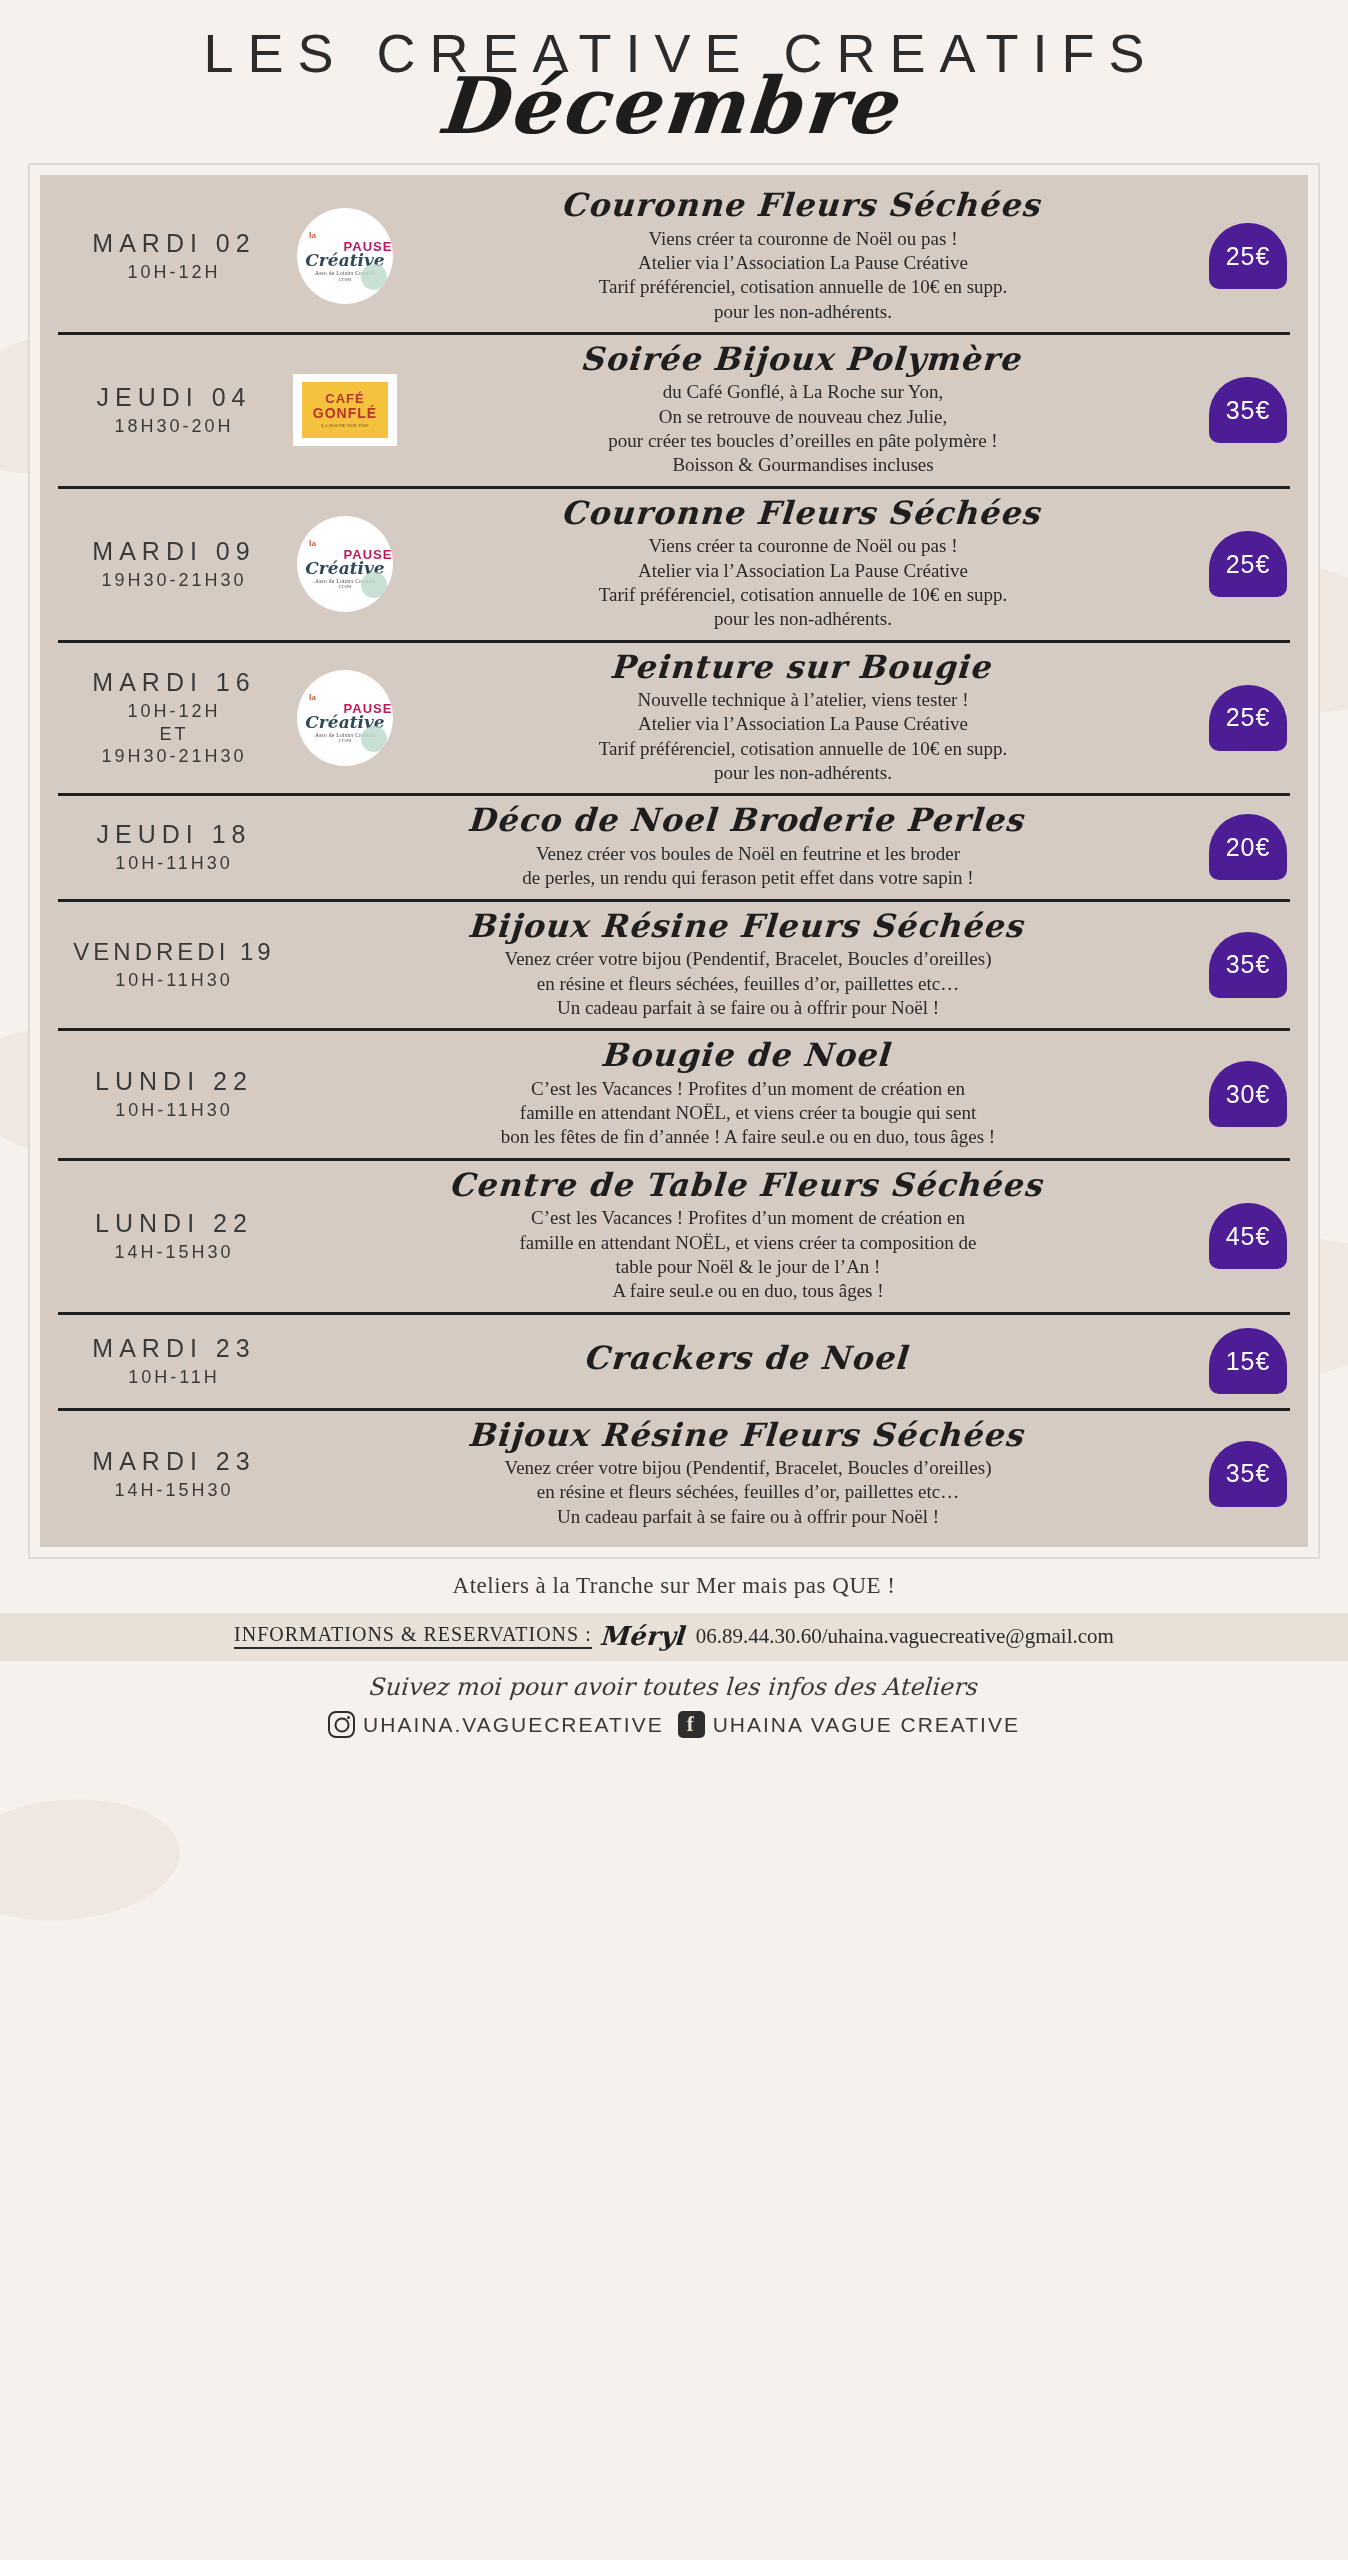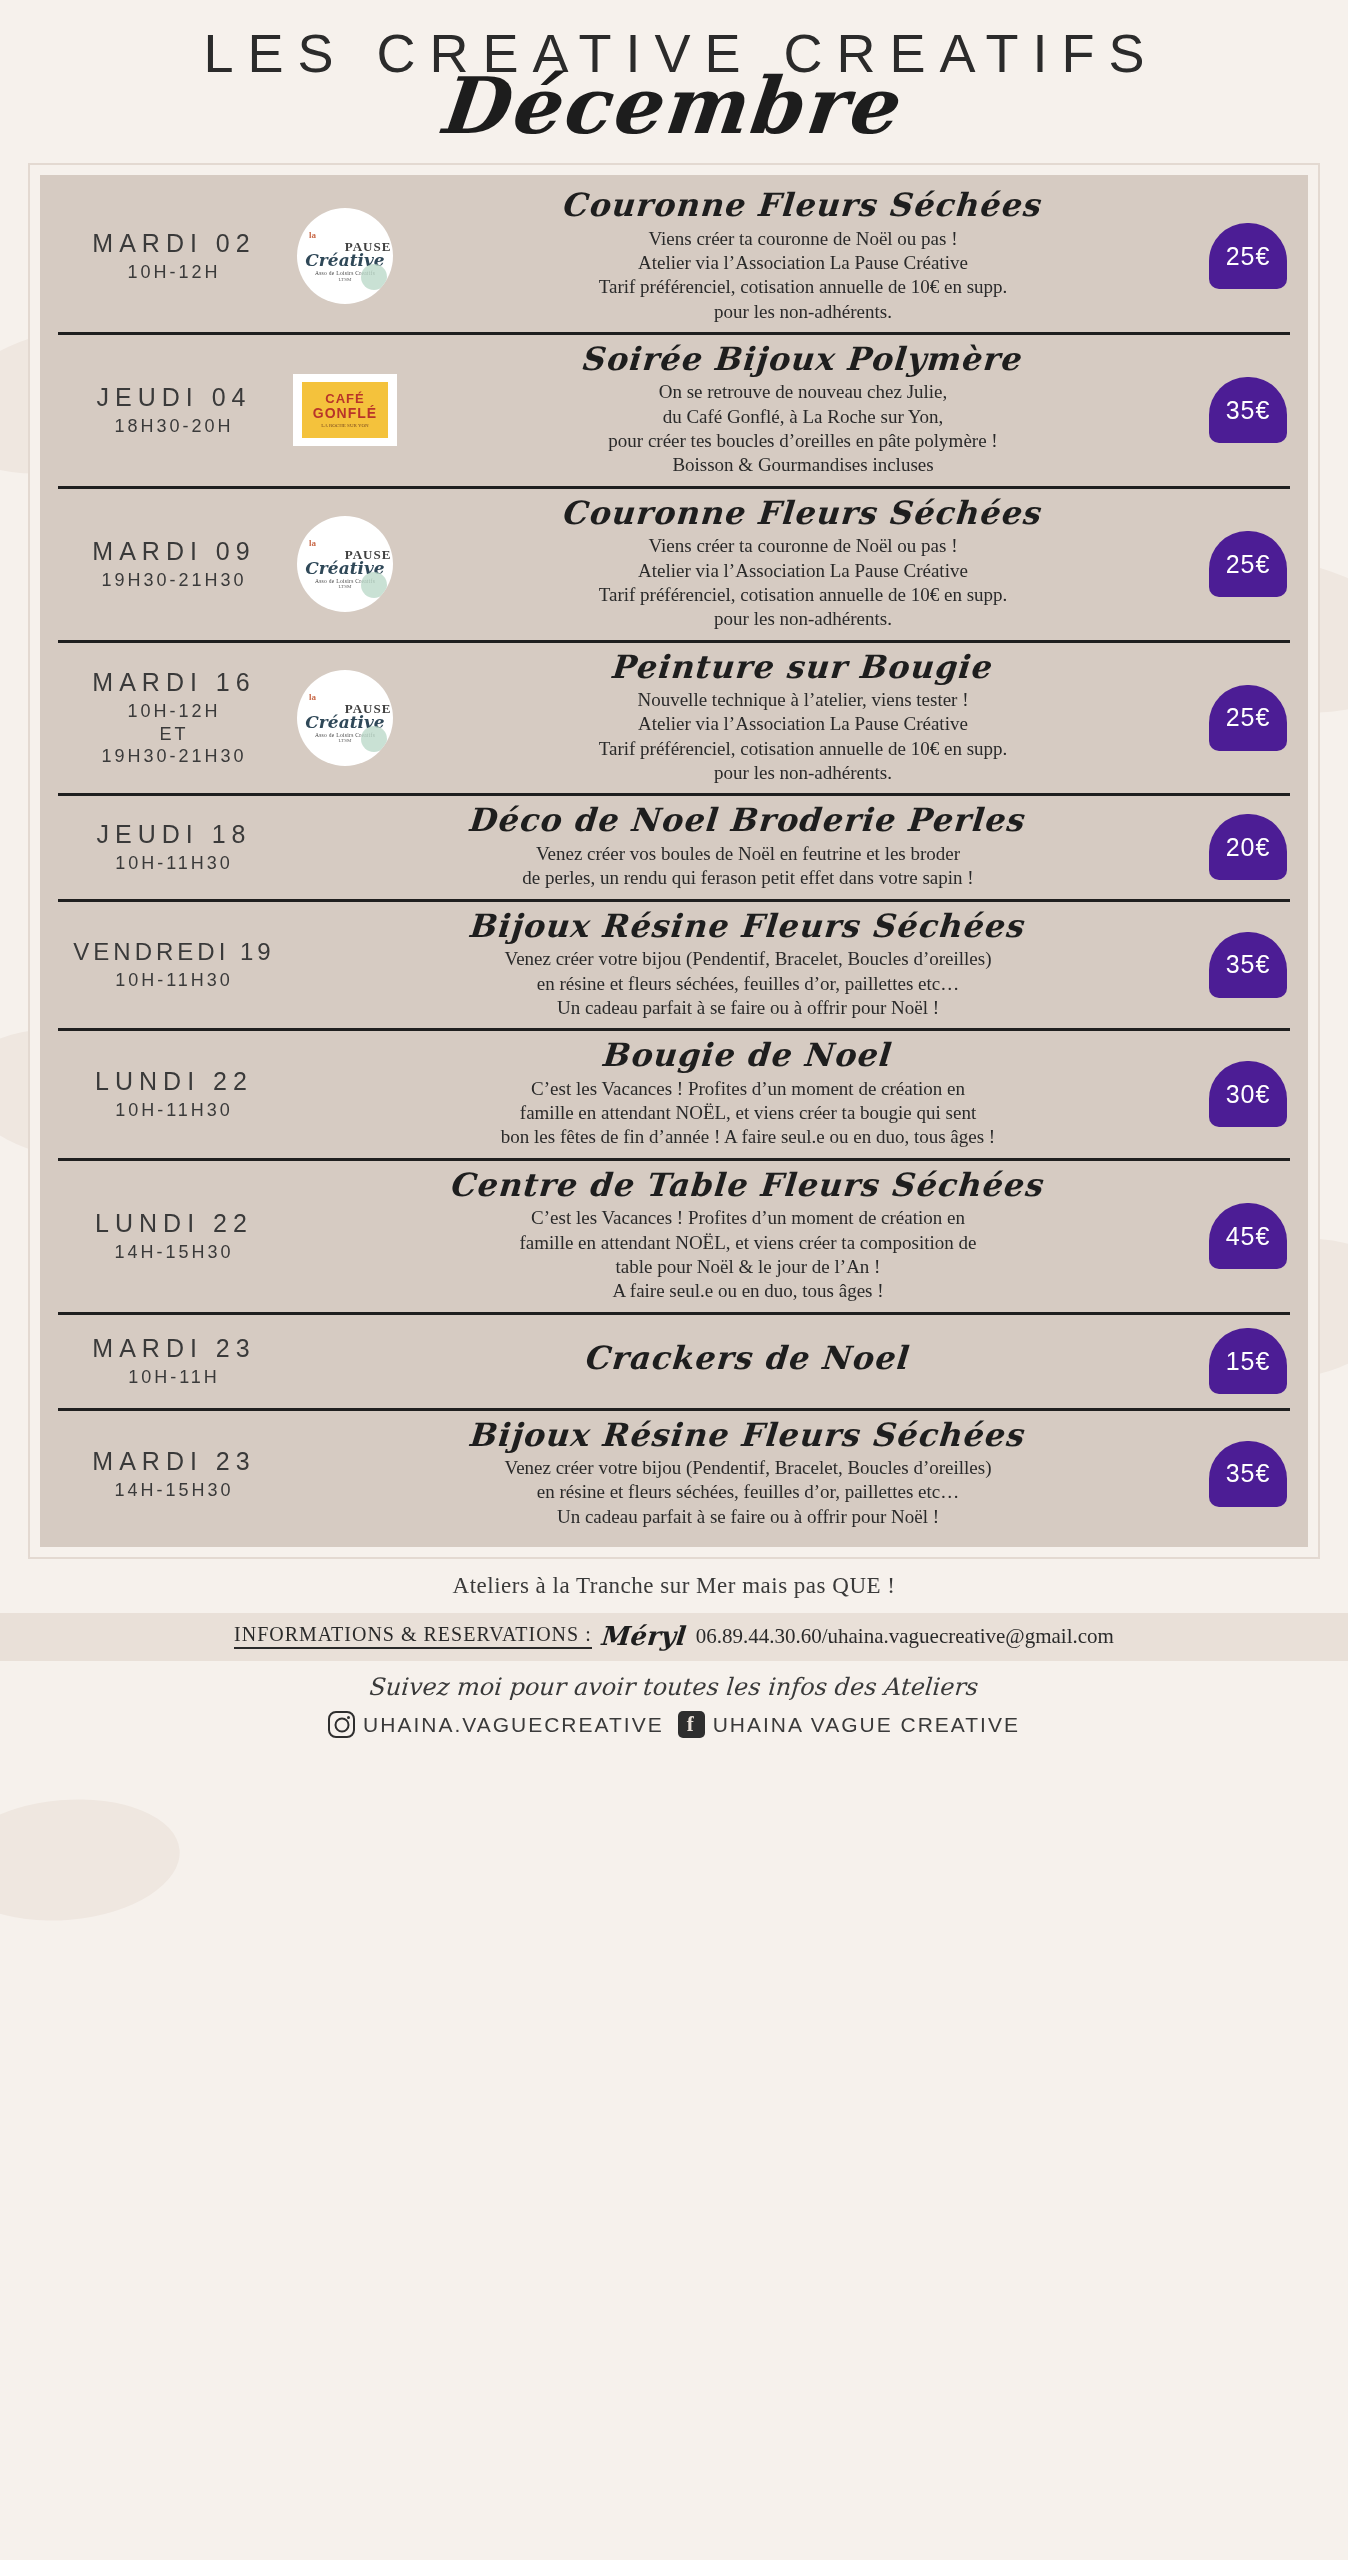--- a/index.html
+++ b/index.html
@@ -98,21 +98,21 @@
 
   .logo-pause {
     width: 96px; height: 96px; border-radius:50%;
     background:#ffffff;
     display:flex; flex-direction:column; align-items:center; justify-content:center;
     line-height:1;
     overflow:hidden;
     position:relative;
   }
   .logo-pause .lp-la { font-size:9px; color:#c96a4a; font-weight:700; align-self:flex-start; margin-left:12px;}
-  .logo-pause .lp-pause { font-family:Liberation Serif, serif; font-size:13px; font-weight:700; color:#404040; letter-spacing:1px;margin-left:46px; }
+  .logo-pause .lp-pause { font-family:Liberation Sans, sans-serif; font-size:13px; font-weight:700; color:#be185d; letter-spacing:1px;margin-left:46px; }
   .logo-pause .lp-creative { font-family:"DejaVu Serif",serif; font-style:italic; font-size:17px; font-weight:700; color:#2f4858; margin-top:-1px;}
   .logo-pause .lp-sub { font-size:5.5px; color:#444; margin-top:2px; letter-spacing:0.3px;}
   .logo-pause .lp-sub2 { font-size:5px; color:#666; }
   .logo-pause .lp-dot { position:absolute; right:6px; bottom:14px; width:26px; height:26px; border-radius:50%; background:#bcd9c9; opacity:.8;}
 
   .logo-cafe {
     width: 104px; height: 72px; background:#ffffff;
     display:flex; align-items:center; justify-content:center;
   }
   .logo-cafe .cafe-inner {
@@ -298,22 +298,22 @@
           <div class="cafe-inner">
             <span class="c1">CAFÉ</span>
             <span class="c2">GONFLÉ</span>
             <span class="c3">LA ROCHE SUR YON</span>
           </div>
         </div>
       </div>
       <div class="col-body">
         <div class="wtitle">Soirée Bijoux Polymère</div>
         <div class="wdesc">
+          <div>du Café Gonflé, à La Roche sur Yon,</div>
           <div>On se retrouve de nouveau chez Julie,</div>
-          <div>du Café Gonflé, à La Roche sur Yon,</div>
           <div>pour créer tes boucles d’oreilles en pâte polymère !</div>
           <div>Boisson &amp; Gourmandises incluses</div>
         </div>
       </div>
       <div class="col-price">
         <div class="price-badge">35€</div>
       </div>
     </div>
 
     <div class="row">

